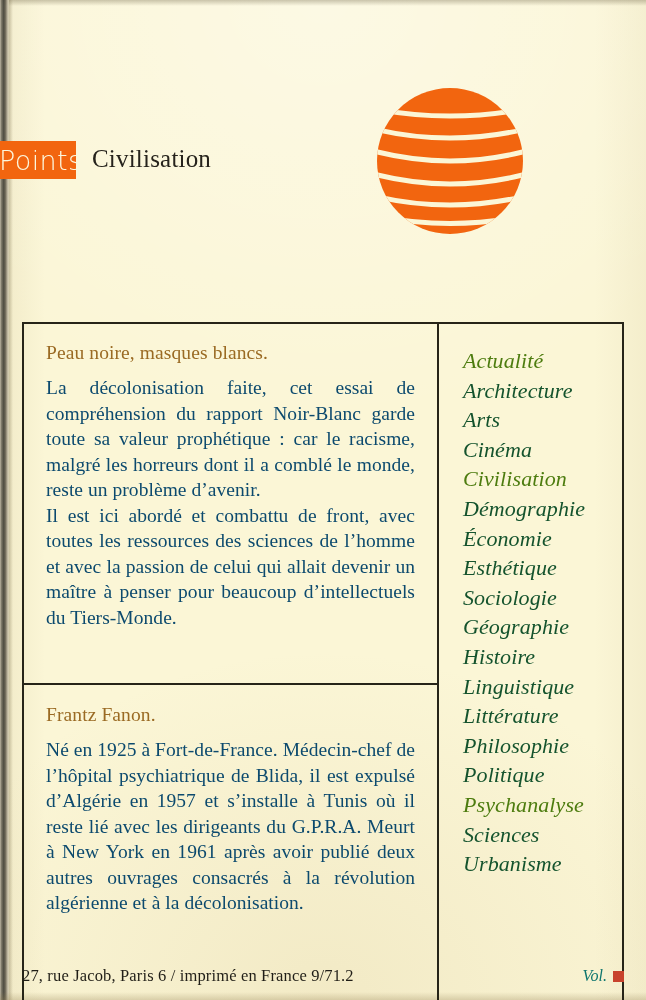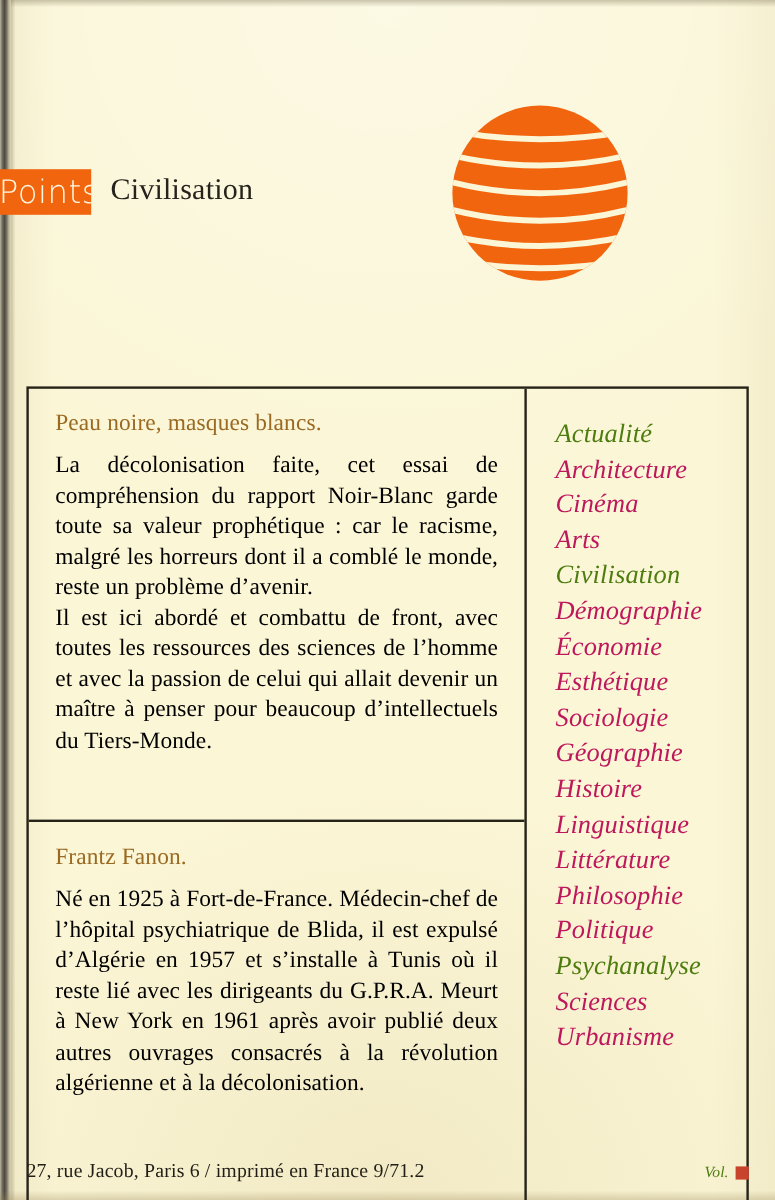--- a/index.html
+++ b/index.html
@@ -145,41 +145,41 @@
     font-family: "Liberation Serif", serif;
     font-size: 19.5px;
     color: #9a6a23;
     margin: 0 0 11px 0;
     letter-spacing: 0.1px;
   }
   .blurb-para {
     font-family: "Liberation Serif", serif;
     font-size: 19.5px;
     line-height: 25.5px;
-    color: #000000;
+    color: #0c4a6e;
     margin: 0;
     text-align: justify;
     text-justify: inter-word;
     letter-spacing: 0.05px;
     hyphens: manual;
   }
   .blurb-para + .blurb-para { margin-top: 0; }
 
   
   #subject-list {
     list-style: none;
     margin: 0;
     padding: 0;
   }
   #subject-list li {
     font-family: "Liberation Serif", serif;
     font-style: italic;
     font-size: 22px;
     line-height: 29.6px;
-    color: #be185d;
+    color: #14532d;
     white-space: nowrap;
     letter-spacing: 0.1px;
   }
   #subject-list li.hl { color: #4d7c0f; }
 
   
   #footer {
     position: absolute;
     left: 22px;
     top: 966px;
@@ -197,22 +197,22 @@
   }
   #volume-mark {
     display: flex;
     align-items: center;
     gap: 6px;
     white-space: nowrap;
   }
   #volume-label {
     font-family: "Liberation Serif", serif;
     font-style: italic;
-    font-size: 13px;
-    color: #4d7c0f;
+    font-size: 16px;
+    color: #0f766e;
   }
   #volume-swatch {
     width: 11px;
     height: 11px;
     background: #c8432c;
     display: inline-block;
   }
 </style>
 </head>
 <body>
@@ -262,22 +262,22 @@
         <div class="blurb-heading">Frantz Fanon.</div>
         <p class="blurb-para">Né en 1925 à Fort-de-France. Médecin-chef de l’hôpital psychiatrique de Blida, il est expulsé d’Algérie en 1957 et s’installe à Tunis où il reste lié avec les dirigeants du G.P.R.A. Meurt à New York en 1961 après avoir publié deux autres ouvrages consacrés à la révolution algérienne et à la décolonisation.</p>
       </div>
 
     </div>
 
     <div id="panel-right">
       <ul id="subject-list">
           <li class="hl">Actualité</li>
           <li>Architecture</li>
+          <li>Arts</li>
           <li>Cinéma</li>
-          <li>Arts</li>
           <li class="hl">Civilisation</li>
           <li>Démographie</li>
           <li>Économie</li>
           <li>Esthétique</li>
           <li>Sociologie</li>
           <li>Géographie</li>
           <li>Histoire</li>
           <li>Linguistique</li>
           <li>Littérature</li>
           <li>Philosophie</li>

